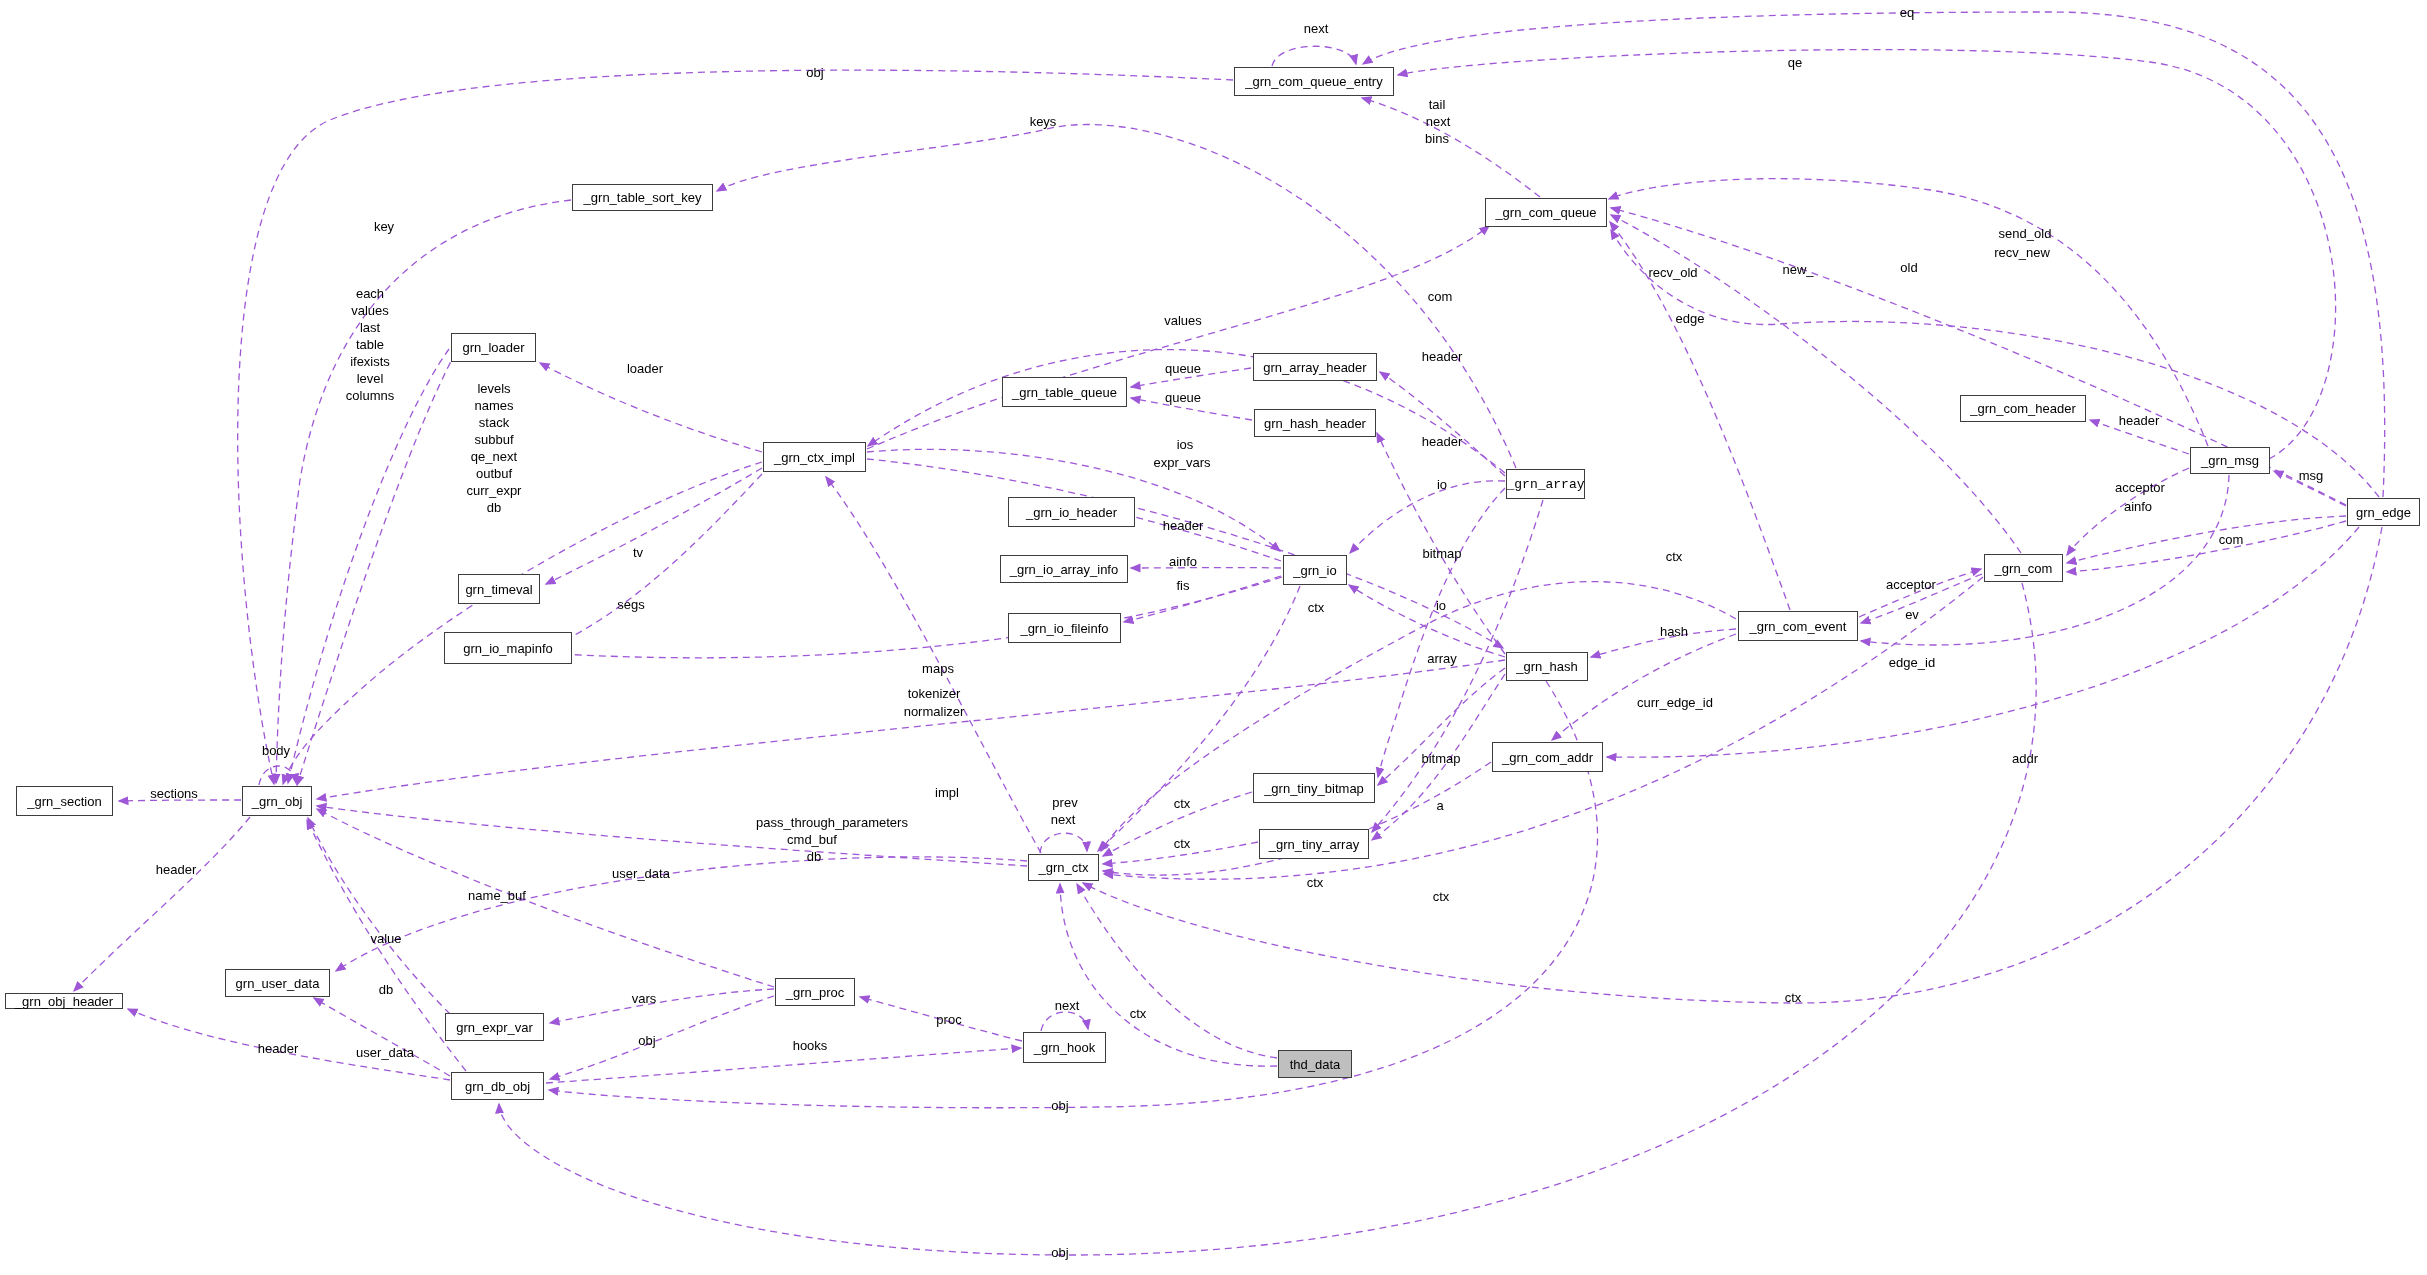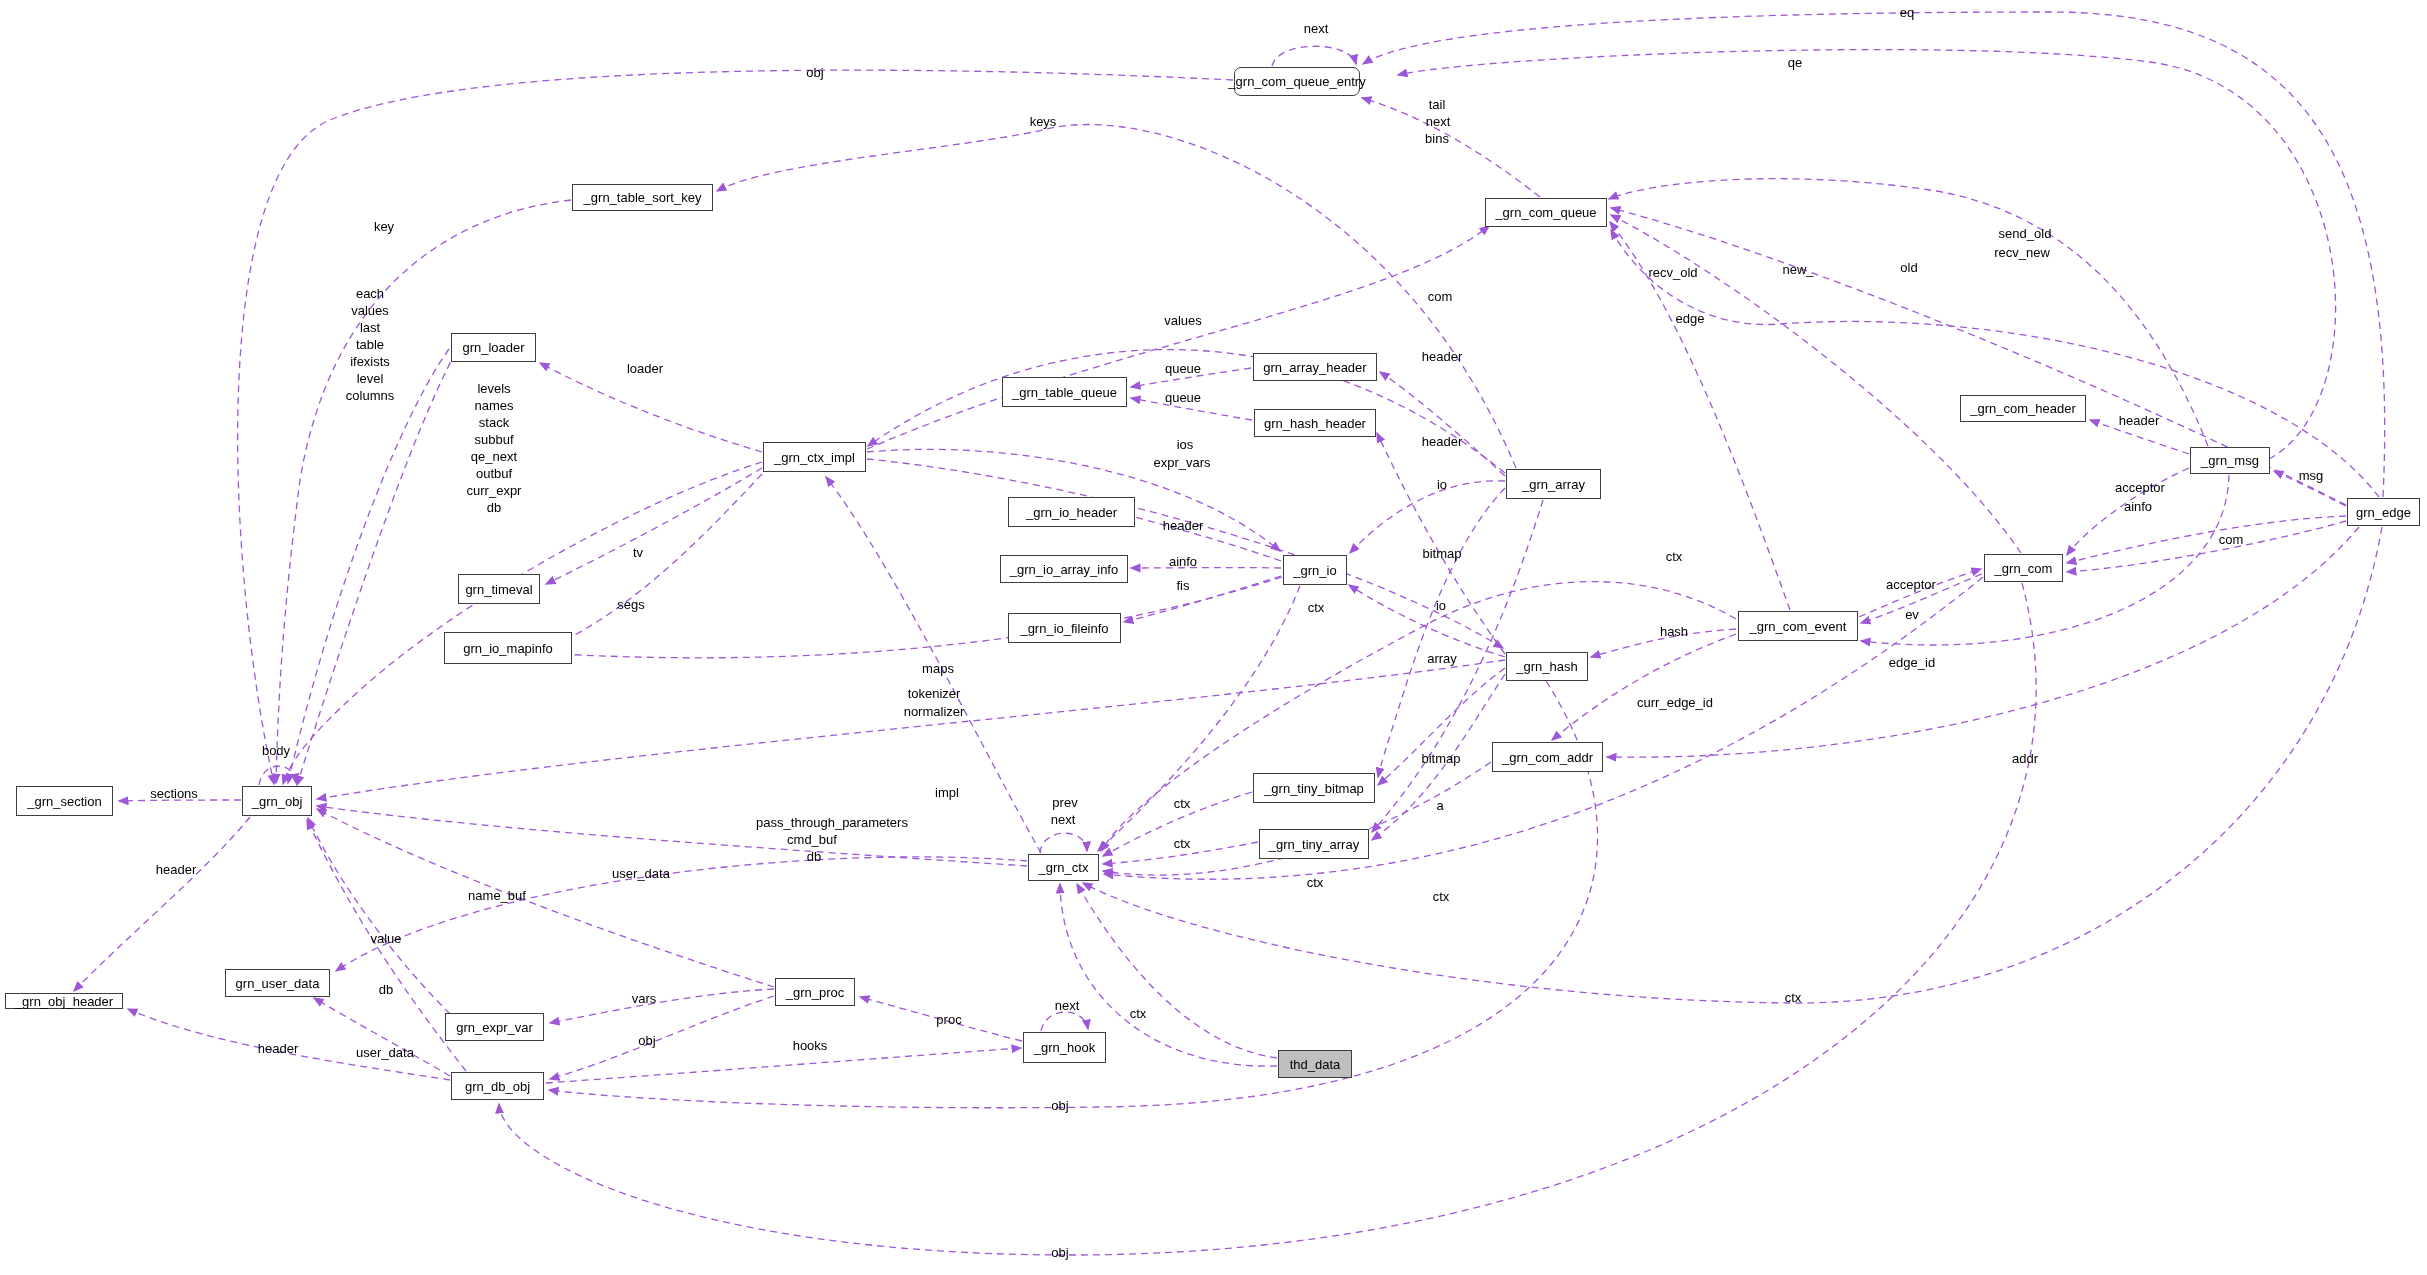--- a/index.html
+++ b/index.html
@@ -96,21 +96,21 @@
         <path d="M1491,762 C1360,852 1212,888 1103,871" fill="none" stroke="#9e57d6" stroke-width="1.3" stroke-dasharray="7,5" marker-end="url(#arrow)"></path>
         <path d="M1983,577 C1720,790 1422,906 1104,874" fill="none" stroke="#9e57d6" stroke-width="1.3" stroke-dasharray="7,5" marker-end="url(#arrow)"></path>
         <path d="M1277,1058 C1190,1046 1122,962 1077,884" fill="none" stroke="#9e57d6" stroke-width="1.3" stroke-dasharray="7,5" marker-end="url(#arrow)"></path>
         <path d="M1277,1066 C1150,1070 1062,992 1060,884" fill="none" stroke="#9e57d6" stroke-width="1.3" stroke-dasharray="7,5" marker-end="url(#arrow)"></path>
         <path d="M2382,527 C2330,820 2080,1006 1790,1003 C1480,1000 1182,936 1083,883" fill="none" stroke="#9e57d6" stroke-width="1.3" stroke-dasharray="7,5" marker-end="url(#arrow)"></path>
         <path d="M1546,681 C1680,890 1560,1102 1100,1107 C820,1111 612,1098 549,1090" fill="none" stroke="#9e57d6" stroke-width="1.3" stroke-dasharray="7,5" marker-end="url(#arrow)"></path>
         <path d="M2022,583 C2120,950 1700,1258 1060,1255 C690,1253 502,1160 499,1104" fill="none" stroke="#9e57d6" stroke-width="1.3" stroke-dasharray="7,5" marker-end="url(#arrow)"></path>
       </g>
   </svg>
   <div id="node-layer">
-      <div class="node" style="left: 1234px; top: 67px; width: 126px; height: 29px; border-radius: 7px;">
+      <div class="node" style="left: 1234px; top: 67px; width: 160px; height: 29px;">
         <span>_grn_com_queue_entry</span>
       </div>
       <div class="node" style="left: 1485px; top: 198px; width: 122px; height: 29px;">
         <span>_grn_com_queue</span>
       </div>
       <div class="node" style="left: 572px; top: 184px; width: 141px; height: 27px;">
         <span>_grn_table_sort_key</span>
       </div>
       <div class="node" style="left: 451px; top: 333px; width: 85px; height: 29px;">
         <span>grn_loader</span>
@@ -132,21 +132,21 @@
       </div>
       <div class="node" style="left: 1000px; top: 555px; width: 128px; height: 28px;">
         <span>_grn_io_array_info</span>
       </div>
       <div class="node" style="left: 1008px; top: 613px; width: 113px; height: 30px;">
         <span>_grn_io_fileinfo</span>
       </div>
       <div class="node" style="left: 1283px; top: 555px; width: 64px; height: 30px;">
         <span>_grn_io</span>
       </div>
-      <div class="node" style="left: 1506px; top: 469px; width: 95px; height: 30px;">
+      <div class="node" style="left: 1506px; top: 469px; width: 79px; height: 30px; font-family: Liberation Mono, monospace;">
         <span>_grn_array</span>
       </div>
       <div class="node" style="left: 1506px; top: 652px; width: 82px; height: 29px;">
         <span>_grn_hash</span>
       </div>
       <div class="node" style="left: 1738px; top: 611px; width: 120px; height: 30px;">
         <span>_grn_com_event</span>
       </div>
       <div class="node" style="left: 1960px; top: 395px; width: 126px; height: 27px;">
         <span>_grn_com_header</span>

